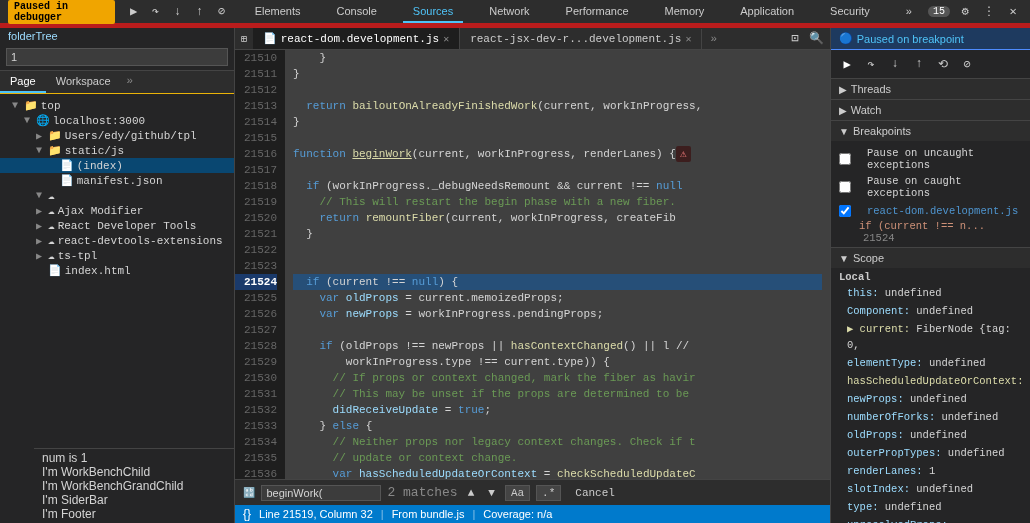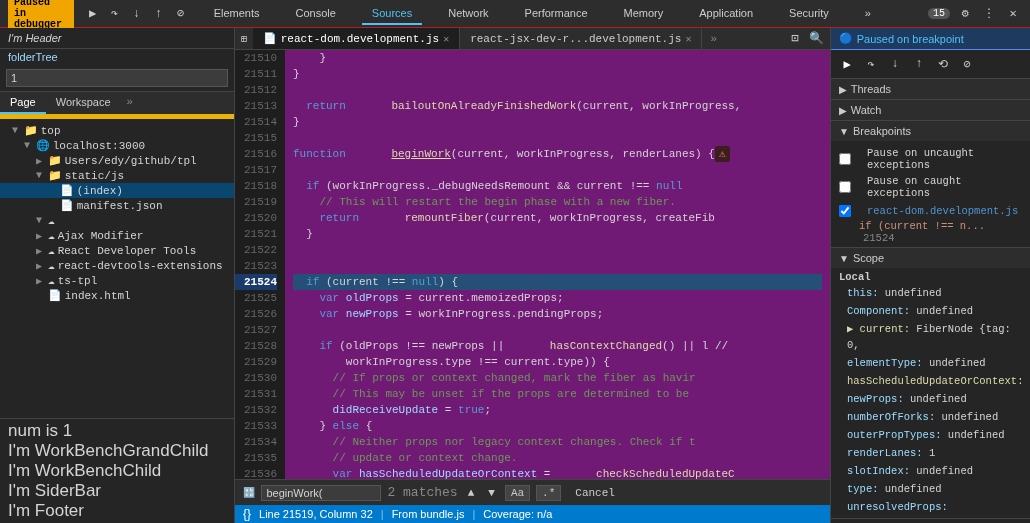--- a/index.html
+++ b/index.html
@@ -1,34 +1,34 @@
 <!DOCTYPE html>
 <html><head>
   <meta charset="utf-8">
   <style>
     * { box-sizing: border-box; margin: 0; padding: 0; }
     body { font-family: 'Consolas', 'Courier New', monospace; font-size: 11px; background: #1e1e1e; color: #d4d4d4; height: 523px; width: 1030px; overflow: hidden; display: flex; flex-direction: column; }
 
     
-    .top-bar { display: flex; align-items: center; background: #2d2d2d; border-bottom: 1px solid #b91c1c; height: 28px; padding: 0 8px; gap: 6px; flex-shrink: 0; }
+    .top-bar { display: flex; align-items: center; background: #2d2d2d; border-bottom: 5px solid #b91c1c; height: 28px; padding: 0 8px; gap: 6px; flex-shrink: 0; }
     .top-bar-badge { background: #f0a500; color: #000; font-size: 10px; padding: 1px 6px; border-radius: 2px; font-weight: bold; }
     .top-bar-icons { display: flex; gap: 4px; margin-left: 4px; }
     .icon-btn { width: 18px; height: 18px; display: flex; align-items: center; justify-content: center; cursor: pointer; color: #ccc; font-size: 12px; }
     .top-bar-tabs { display: flex; gap: 16px; margin-left: 8px; }
     .tab-item { padding: 4px 10px; font-size: 11px; color: #ccc; cursor: pointer; border-bottom: 2px solid transparent; font-family: sans-serif; }
     .tab-item.active { color: #4fc3f7; border-bottom: 2px solid #4fc3f7; text-align: center; }
     .top-bar-right { margin-left: auto; display: flex; align-items: center; gap: 6px; }
-    .badge-num { background: #555; color: #fff; font-size: 10px; padding: 0 5px; border-radius: 8px; margin-left: 41px; }
+    .badge-num { background: #555; color: #fff; font-size: 10px; padding: 0 5px; border-radius: 8px; }
 
     
     .main { display: flex; flex: 1; overflow: hidden; }
 
     
     .left-panel { width: 235px; background: #252526; border-right: 1px solid #444; display: flex; flex-direction: column; flex-shrink: 0; }
-    .left-panel-tabs { display: flex; border-bottom: 5px solid #eab308; background: #2d2d2d; }
+    .left-panel-tabs { display: flex; border-bottom: 1px solid #eab308; background: #2d2d2d; }
     .left-tab { padding: 4px 10px; font-size: 11px; color: #ccc; cursor: pointer; font-family: sans-serif; }
     .left-tab.active { border-bottom: 2px solid #4fc3f7; color: #fff; }
     .left-tab-more { padding: 4px 6px; color: #888; cursor: pointer; }
 
     .file-tree { flex: 1; overflow-y: auto; padding: 4px 0; }
     .tree-item { display: flex; align-items: center; padding: 1px 4px 1px 0; cursor: pointer; white-space: nowrap; font-size: 11px; }
     .tree-item.selected { background: #094771; }
     .tree-indent { display: inline-block; width: 12px; flex-shrink: 0; }
     .tree-arrow { width: 12px; flex-shrink: 0; color: #888; font-size: 10px; }
     .tree-icon { margin-right: 3px; font-size: 11px; }
@@ -40,29 +40,29 @@
 
     
     .code-panel { flex: 1; display: flex; flex-direction: column; overflow: hidden; }
     .code-tabs { display: flex; background: #2d2d2d; border-bottom: 1px solid #444; align-items: center; flex-shrink: 0; }
     .code-tab { display: flex; align-items: center; padding: 4px 10px; font-size: 11px; color: #ccc; cursor: pointer; border-right: 1px solid #444; gap: 4px; }
     .code-tab.active { background: #1e1e1e; color: #fff; }
     .code-tab .close { color: #888; font-size: 10px; }
     .code-tab-more { padding: 4px 8px; color: #888; cursor: pointer; }
     .code-tab-actions { margin-left: auto; display: flex; gap: 4px; padding: 0 4px; }
 
-    .code-editor { flex: 1; overflow: auto; display: flex; position: relative; background: #701a75; }
+    .code-editor { flex: 1; overflow: auto; display: flex; position: relative; background: #404040; }
     .line-numbers { width: 50px; background: #1e1e1e; color: #666; text-align: right; padding: 0 8px 0 0; user-select: none; flex-shrink: 0; font-size: 11px; line-height: 16px; }
     .code-content { flex: 1; overflow-x: auto; font-size: 11px; line-height: 16px; padding: 0 8px; }
     .code-line { white-space: pre; height: 16px; display: flex; align-items: center; }
     .code-line.highlighted { background: #264f78; }
     .line-num { height: 16px; line-height: 16px; display: block; }
 
     .kw { color: #569cd6; }
-    .fn { color: #dcdcaa; margin-left: 39px; }
+    .fn { color: #dcdcaa; }
     .cm { color: #6a9955; }
     .var { color: #9cdcfe; }
     .op { color: #d4d4d4; }
 
     
     .search-bar { display: flex; align-items: center; background: #2d2d2d; border-top: 1px solid #444; padding: 3px 8px; gap: 6px; flex-shrink: 0; height: 26px; }
     .search-bar input { background: #3c3c3c; border: 1px solid #555; color: #d4d4d4; padding: 1px 4px; font-size: 11px; outline: none; width: 120px; }
     .search-count { color: #888; font-size: 13px; }
     .search-icon-btn { padding: 1px 4px; color: #ccc; cursor: pointer; font-size: 11px; }
     .aa-btn { padding: 1px 5px; background: #444; color: #ccc; font-size: 11px; cursor: pointer; border: 1px solid #555; }
@@ -122,21 +122,20 @@
     <div class="icon-btn">⚙</div>
     <div class="icon-btn">⋮</div>
     <div class="icon-btn">✕</div>
   </div>
 </div>
 
 <div class="main">
 
   <div class="left-panel">
 
-    <div style="padding: 4px 8px; font-size: 11px; color: #d4d4d4; border-bottom: 1px solid #444; font-family: sans-serif; font-style: italic;">I'm Header</div>
     <div style="padding: 2px 8px; font-size: 11px; color: #9cdcfe; font-family: sans-serif;">folderTree</div>
     <div class="search-box">
       <input type="text" value="1" placeholder="1" style="">
     </div>
     <div class="left-panel-tabs">
       <div class="left-tab active">Page</div>
       <div class="left-tab">Workspace</div>
       <div class="left-tab-more">»</div>
     </div>
     <div class="file-tree">
@@ -230,24 +229,24 @@
       <div class="tree-item">
         <span class="tree-indent"></span>
           <span class="tree-indent"></span>
           <span class="tree-indent"></span>
         <span class="tree-arrow"></span>
         <span class="tree-icon">📄</span>
         <span class="tree-label">index.html</span>
       </div>
     </div>
 
-    <div style="border-top: 1px solid #444; padding: 2px 8px; font-size: 17px; color: #d4d4d4; font-family: sans-serif;">
+    <div style="border-top: 1px solid #444; padding: 2px 8px; font-size: 12px; color: #d4d4d4; font-family: sans-serif; margin-left: 34px;">
       <div>num is 1</div>
+      <div>I'm WorkBenchChild</div>
       <div>I'm WorkBenchGrandChild</div>
-      <div>I'm WorkBenchChild</div>
       <div>I'm SiderBar</div>
       <div>I'm Footer</div>
     </div>
   </div>
 
   <div class="code-panel">
     <div class="code-tabs">
       <div class="icon-btn" style="padding:0 6px; font-size:10px;">⊞</div>
       <div class="code-tab active">
         <span>📄</span>
@@ -413,20 +412,21 @@
       </div>
       <div class="right-section-content">
         <div class="scope-group">Local</div>
         <div class="scope-item">this: <span>undefined</span></div>
         <div class="scope-item">Component: <span>undefined</span></div>
         <div class="scope-item expandable">▶ current: <span style="color:#d4d4d4;">FiberNode {tag: 0,</span></div>
         <div class="scope-item">elementType: <span>undefined</span></div>
         <div class="scope-item" style="color:#dcdcaa;">hasScheduledUpdateOrContext:</div>
         <div class="scope-item">newProps: <span>undefined</span></div>
         <div class="scope-item">numberOfForks: <span>undefined</span></div>
+        <div class="scope-item">oldProps: <span>undefined</span></div>
         <div class="scope-item">outerPropTypes: <span>undefined</span></div>
         <div class="scope-item">renderLanes: <span>1</span></div>
         <div class="scope-item">slotIndex: <span>undefined</span></div>
         <div class="scope-item">type: <span>undefined</span></div>
         <div class="scope-item">unresolvedProps: </div>
 
       </div>
     </div>
   </div>
 </div>

